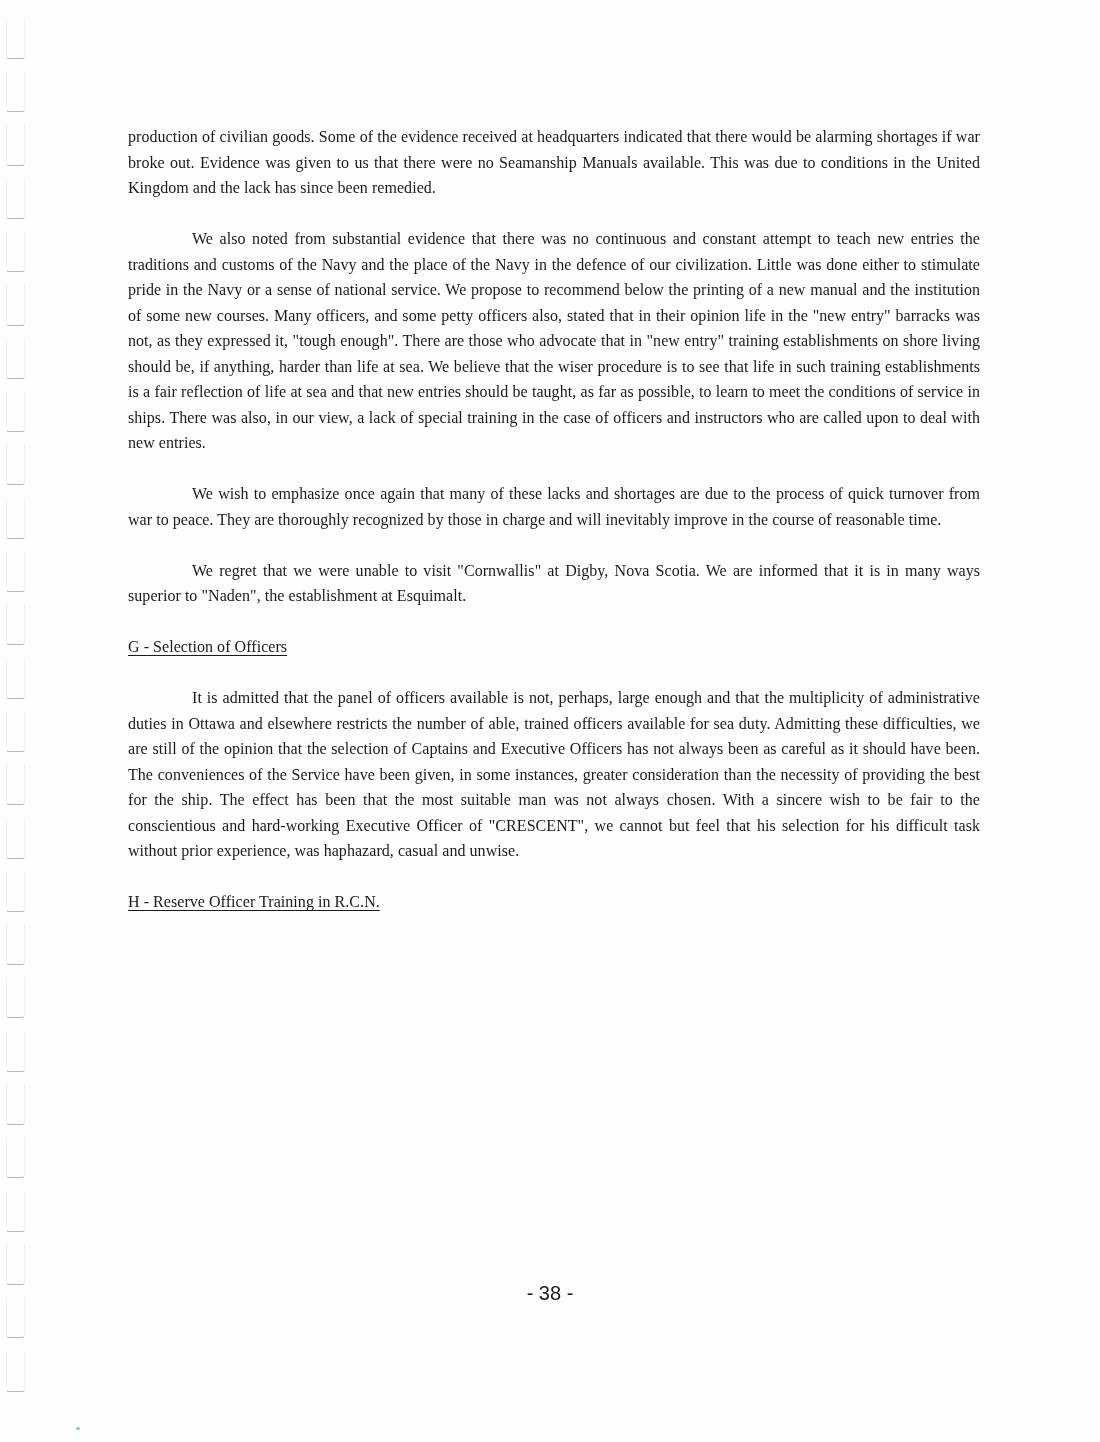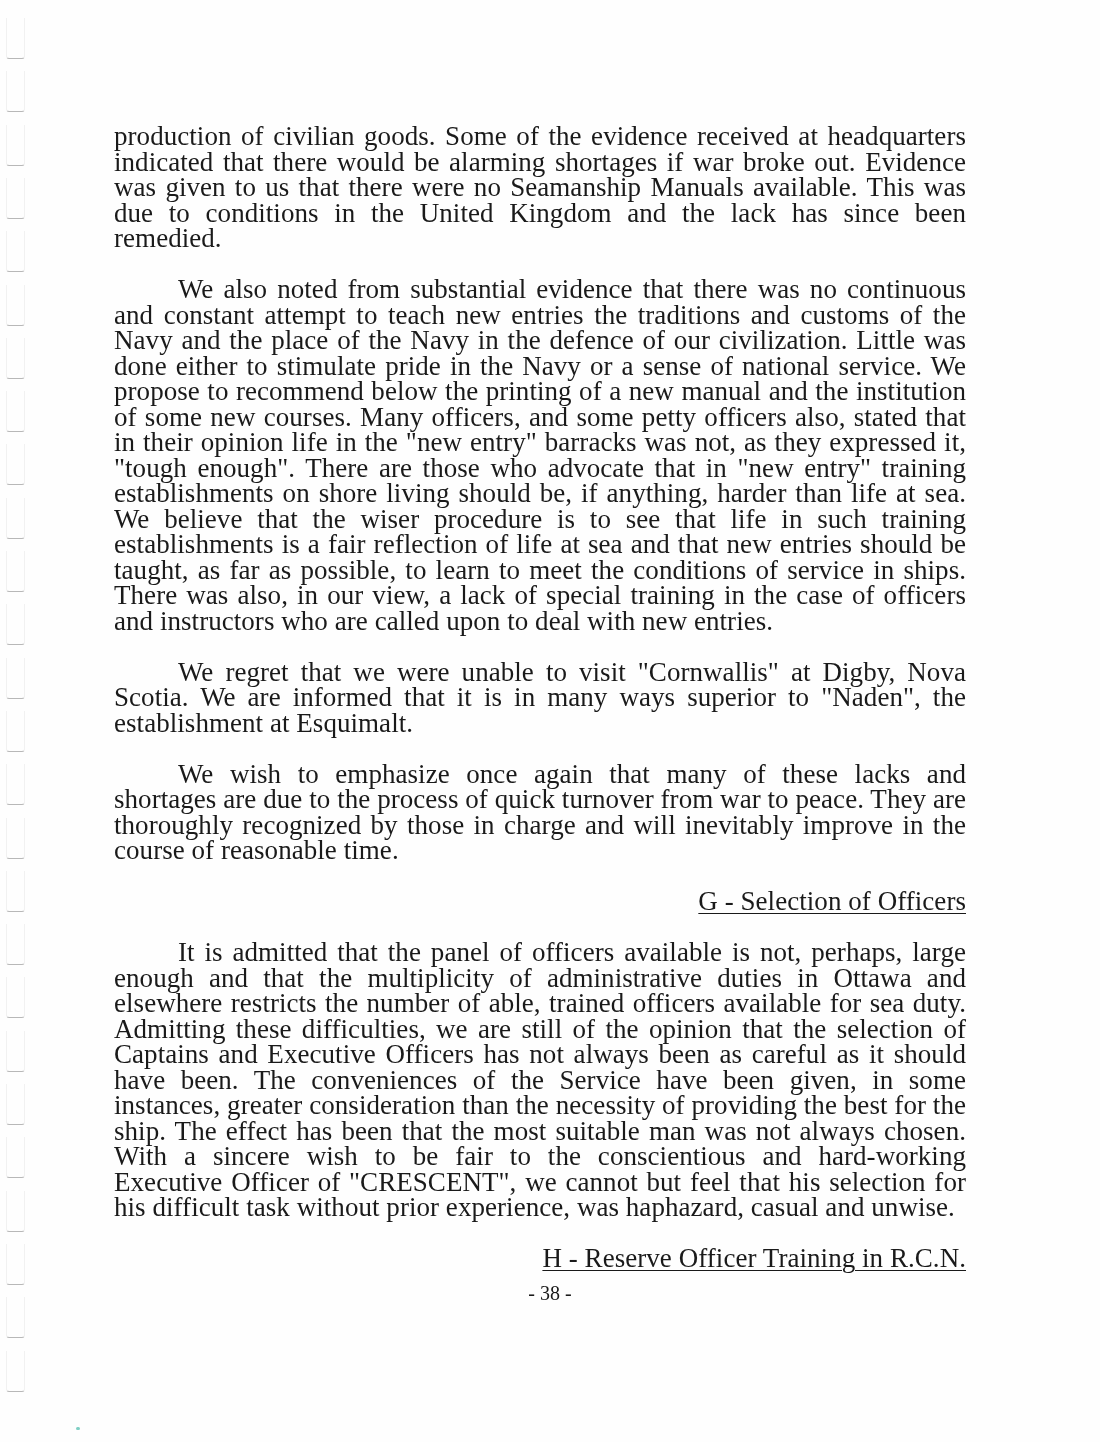--- a/index.html
+++ b/index.html
@@ -34,51 +34,51 @@
     left: 0;
     width: 17px;
     height: 40px;
     border-left: 1px solid #f1f1f1;
     border-bottom: 1px solid #b8b8b8;
     border-right: 1px solid #f1f1f1;
     border-radius: 0 0 3px 3px;
   }
   .text-column {
     position: absolute;
-    left: 114px;
+    left: 128px;
     top: 124px;
     width: 852px;
     font-family: "Liberation Serif", "DejaVu Serif", serif;
-    font-size: 27px;
+    font-size: 16px;
     line-height: 25.5px;
     letter-spacing: 0.05px;
   }
   .para {
     margin: 0 0 25.5px 0;
     text-align: justify;
     text-indent: 64px;
     hyphens: none;
   }
   .para.no-indent {
     text-indent: 0;
   }
   .heading {
     margin: 0 0 25.5px 0;
-    text-align: right;
+    text-align: left;
     text-decoration: underline;
     text-underline-offset: 3px;
     text-decoration-thickness: 1px;
   }
   .page-number {
     position: absolute;
     top: 1282px;
     left: 0;
     width: 1100px;
     text-align: center;
-    font-family: Liberation Serif, serif;
+    font-family: Liberation Sans, sans-serif;
     font-size: 20px;
     color: #1a1a1a;
   }
   .speck {
     position: absolute;
     left: 76px;
     top: 1427px;
     width: 4px;
     height: 3px;
     background: #7fcfc4;
@@ -115,22 +115,22 @@
       <div class="binder-mark" style="top: 1137.3px;"></div>
       <div class="binder-mark" style="top: 1190.6px;"></div>
       <div class="binder-mark" style="top: 1243.9px;"></div>
       <div class="binder-mark" style="top: 1297.2px;"></div>
       <div class="binder-mark" style="top: 1350.5px;"></div>
     </div>
 
   <div class="text-column">
     <p class="para no-indent">production of civilian goods.  Some of the evidence received at headquarters indicated that there would be alarming shortages if war broke out.  Evidence was given to us that there were no Seamanship Manuals available.  This was due to conditions in the United Kingdom and the lack has since been remedied.</p>
     <p class="para">We also noted from substantial evidence that there was no continuous and constant attempt to teach new entries the traditions and customs of the Navy and the place of the Navy in the defence of our civilization.  Little was done either to stimulate pride in the Navy or a sense of national service.  We propose to recommend below the printing of a new manual and the institution of some new courses.  Many officers, and some petty officers also, stated that in their opinion life in the "new entry" barracks was not, as they expressed it, "tough enough".  There are those who advocate that in "new entry" training establishments on shore living should be, if anything, harder than life at sea.   We believe that the wiser procedure is to see that life in such training establishments is a fair reflection of life at sea and that new entries should be taught, as far as possible, to learn to meet the conditions of service in ships.  There was also, in our view, a lack of special training in the case of officers and instructors who are called upon to deal with new entries.</p>
+    <p class="para">We wish to emphasize once again that many of these lacks and shortages are due to the process of quick turnover from war to peace.  They are thoroughly recognized by those in charge and will inevitably improve in the course of reasonable time.</p>
     <p class="para">We regret that we were unable to visit "Cornwallis" at Digby, Nova Scotia.  We are informed that it is in many ways superior to "Naden", the establishment at Esquimalt.</p>
-    <p class="para">We wish to emphasize once again that many of these lacks and shortages are due to the process of quick turnover from war to peace.  They are thoroughly recognized by those in charge and will inevitably improve in the course of reasonable time.</p>
 
     <div class="heading">G - Selection of Officers</div>
     <p class="para">It is admitted that the panel of officers available is not, perhaps, large enough and that the multiplicity of administrative duties in Ottawa and elsewhere restricts the number of able, trained officers available for sea duty.  Admitting these difficulties, we are still of the opinion that the selection of Captains and Executive Officers has not always been as careful as it should have been.  The conveniences of the Service have been given, in some instances, greater consideration than the necessity of providing the best for the ship.  The effect has been that the most suitable man was not always chosen. With a sincere wish to be fair to the conscientious and hard-working Executive Officer of "CRESCENT", we cannot but feel that his selection for his difficult task without prior experience, was haphazard, casual and unwise.</p>
 
     <div class="heading">H - Reserve Officer Training in R.C.N.</div>
   </div>
 
   <div class="page-number">- 38 -</div>
 
   <div class="speck"></div>

